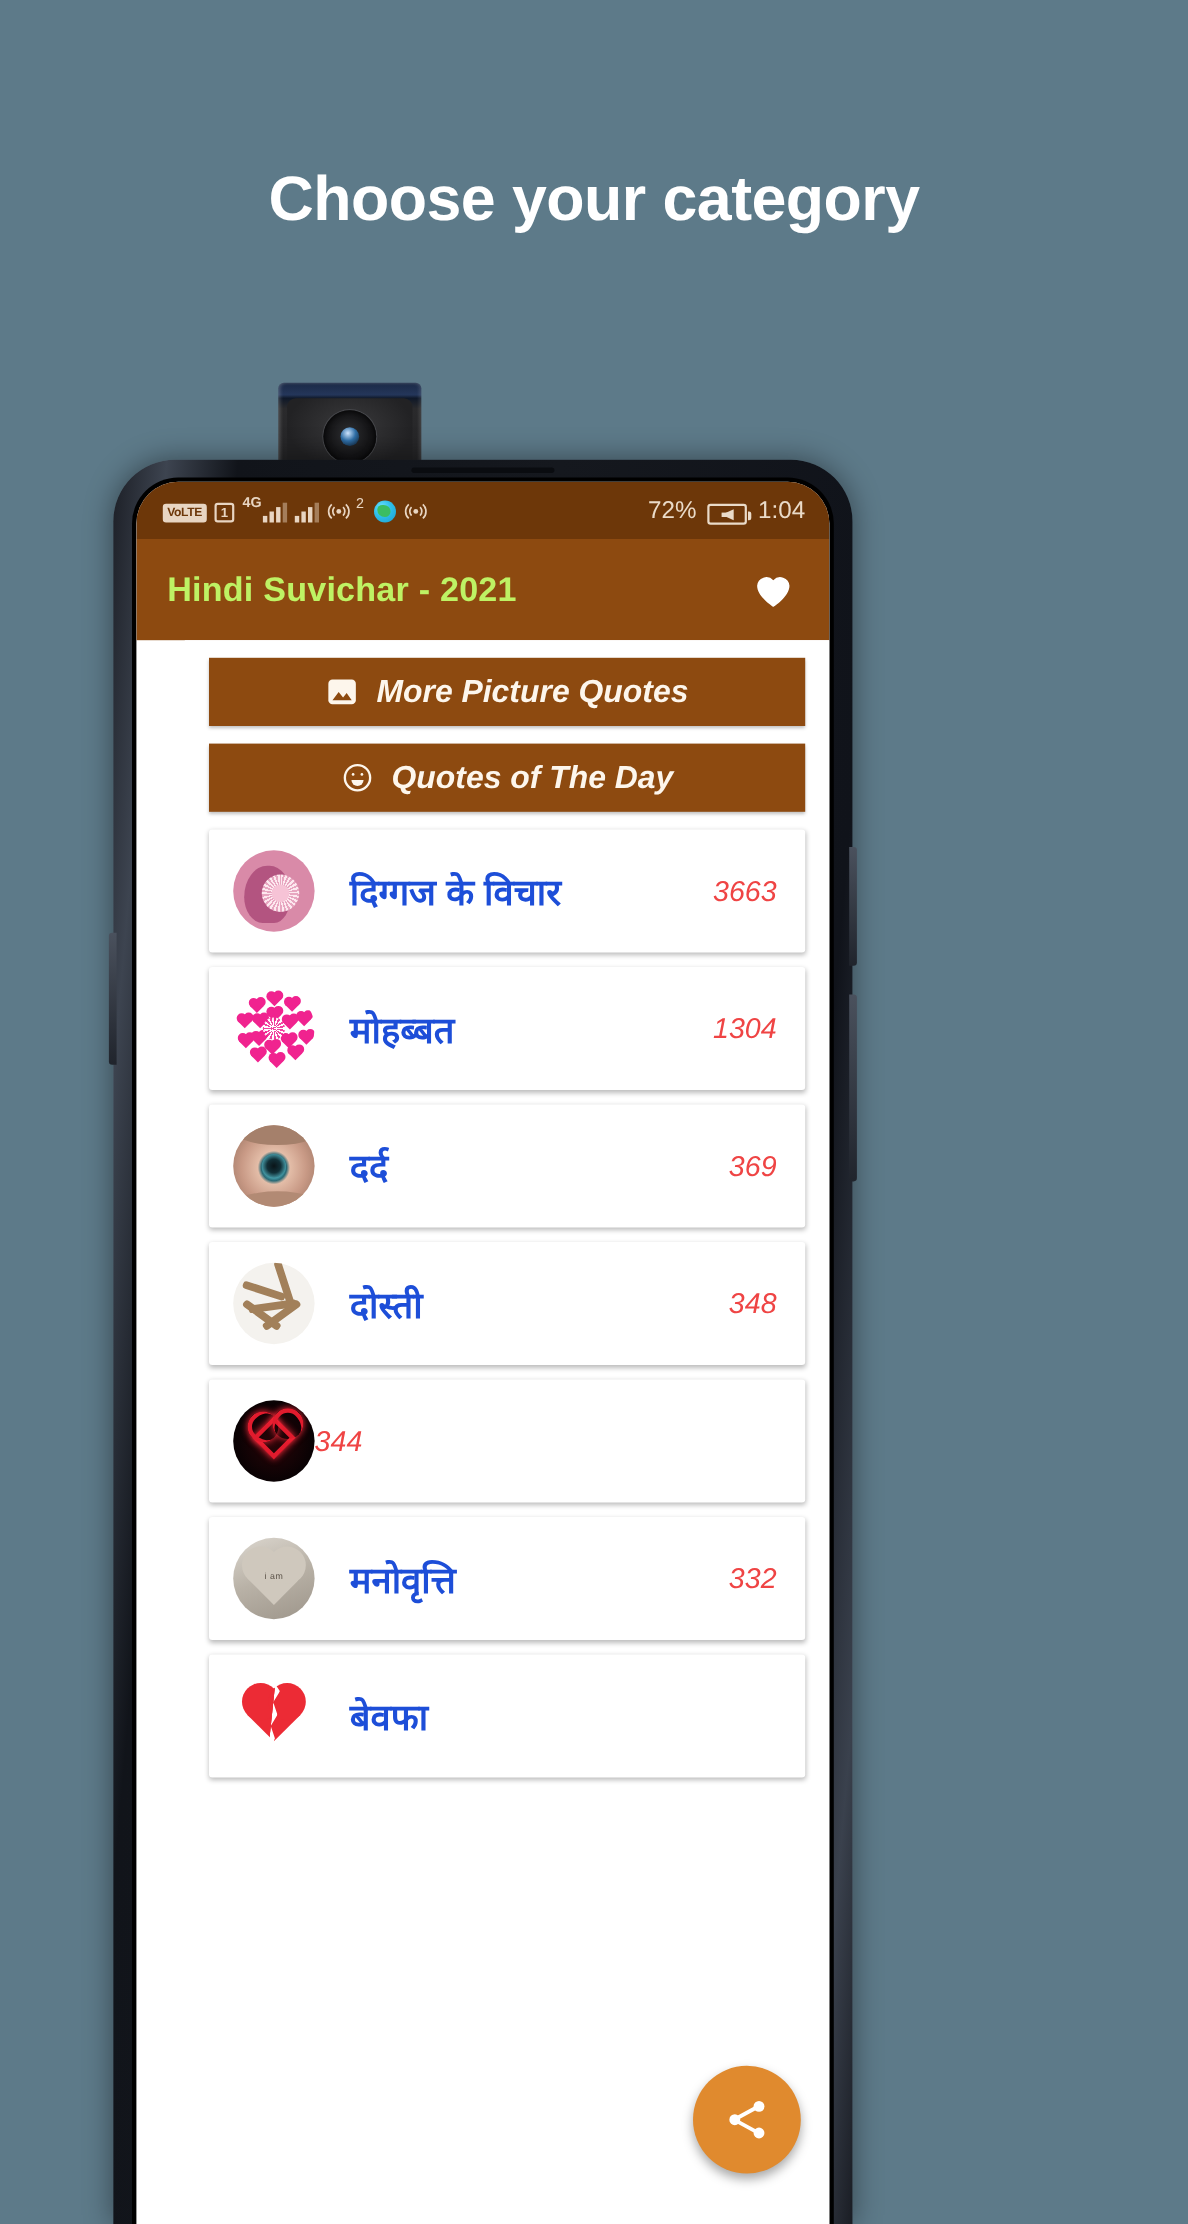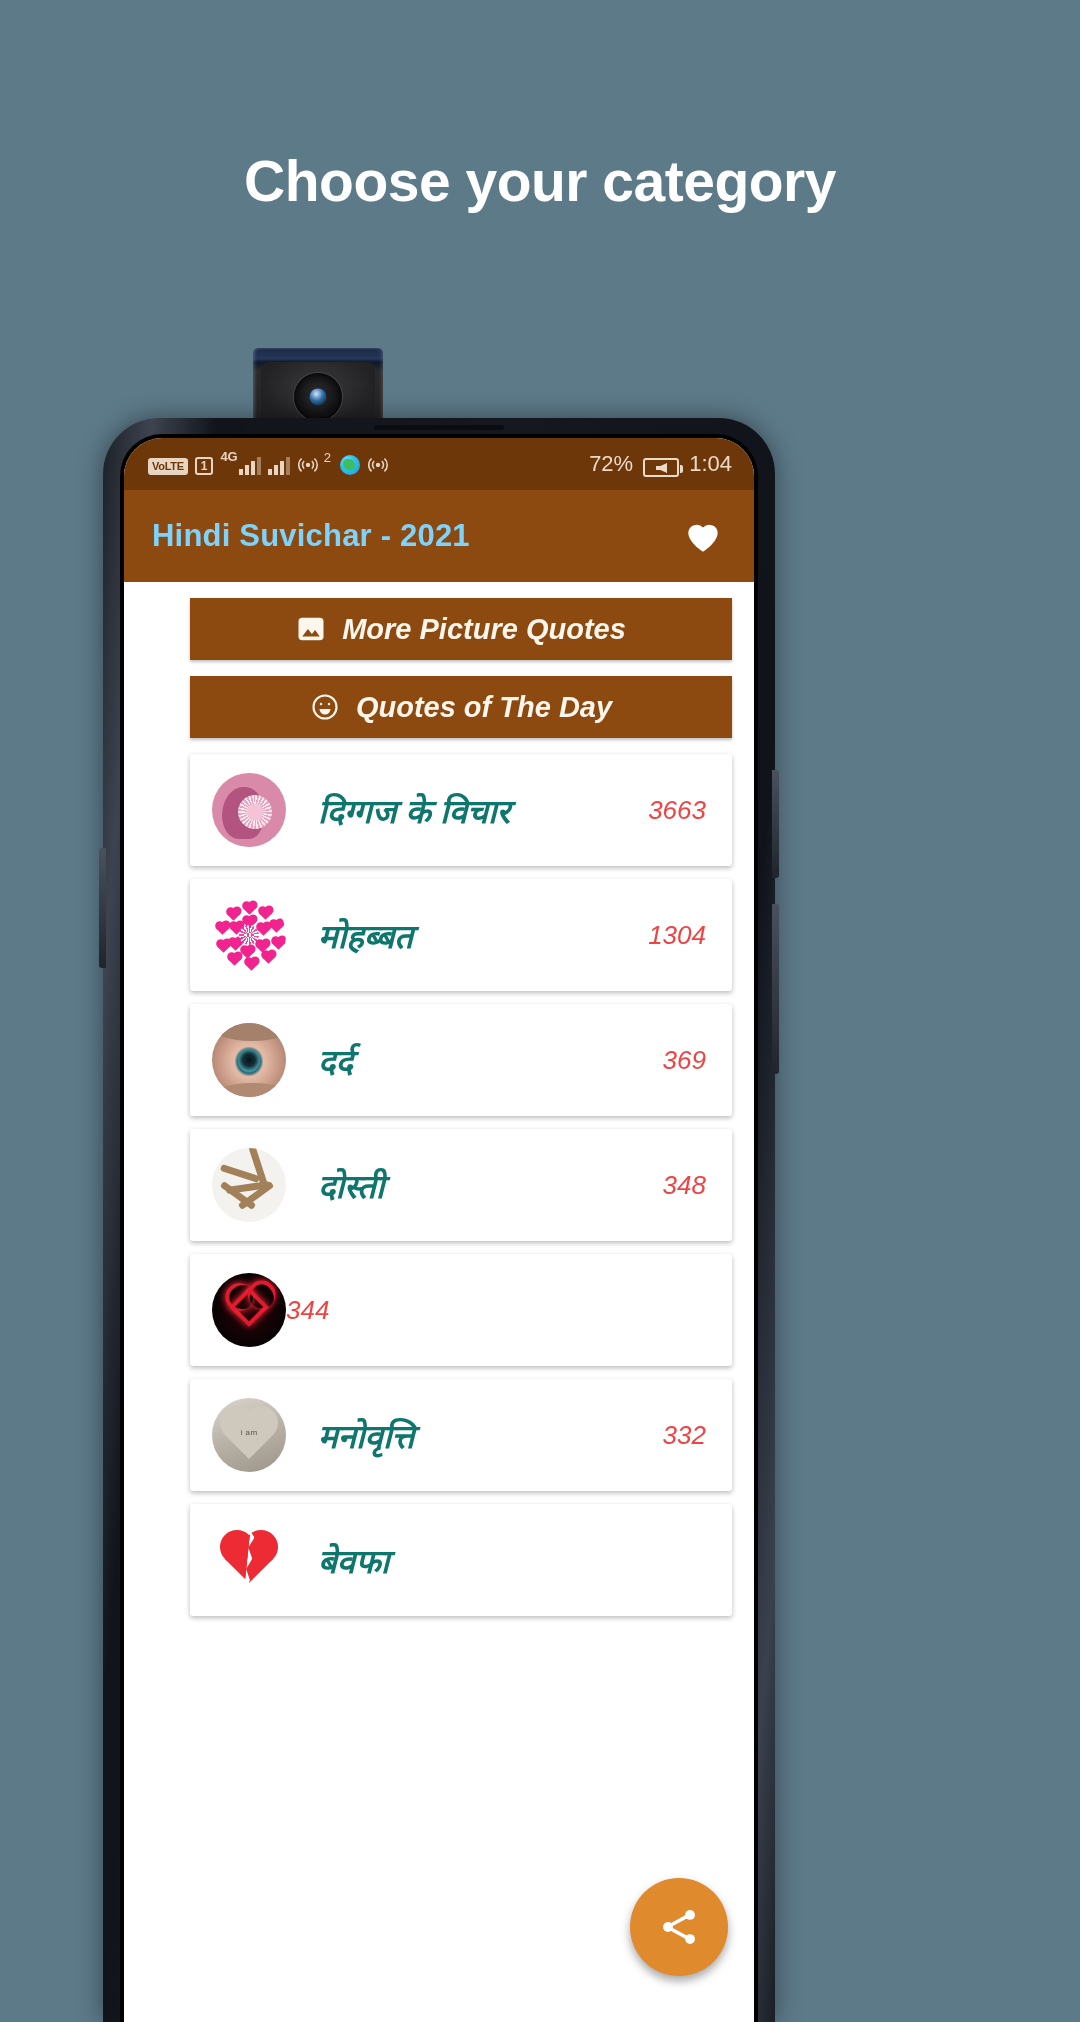--- a/index.html
+++ b/index.html
@@ -152,21 +152,21 @@
   .bolt::after { content:""; position:absolute; left:0; top:-2px; width:9px; height:4px; background:#eadbc9; }
 
   
   .appbar {
     height: 92px;
     background: #8d4a10;
     display: flex; align-items: center; justify-content: space-between;
     padding: 0 28px 0 28px;
   }
   .appbar-title {
-    color: #7dd3fc;
+    color: #bef264;
     font-size: 31px;
     font-weight: bold;
     letter-spacing: 0.2px;
   }
   .heart-icon { width: 46px; height: 42px; }
 
   
   .app-body {
     background: #ffffff;
     height: calc(100% - 52px - 92px);
@@ -199,24 +199,23 @@
     padding: 0 26px 0 22px;
   }
   .thumb {
     width: 74px; height: 74px; border-radius: 50%;
     flex: none; overflow: hidden; position: relative;
     background: #f2f2f2;
   }
   .cat-label {
     flex: 1;
     margin-left: 32px;
-    color: #0f766e;
+    color: #1d4ed8;
     font-size: 33px;
     font-weight: bold;
-    font-style: italic;
     font-family: "Liberation Sans", sans-serif;
   }
   .cat-count {
     color: #ef4444;
     font-size: 26px;
     font-style: italic;
     font-weight: normal;
   }
 
   

